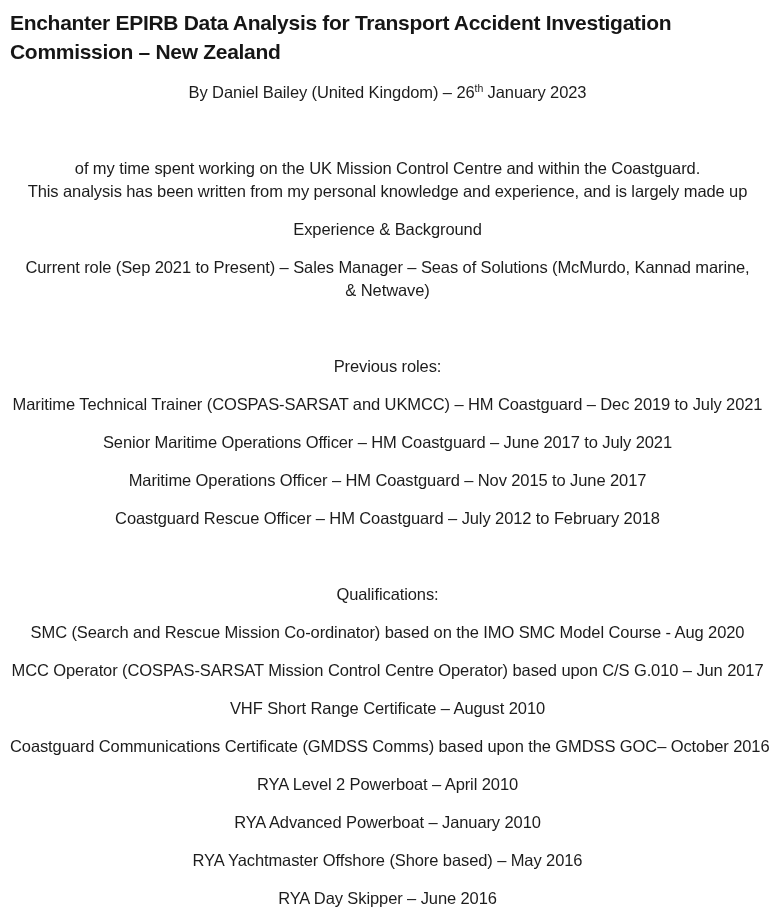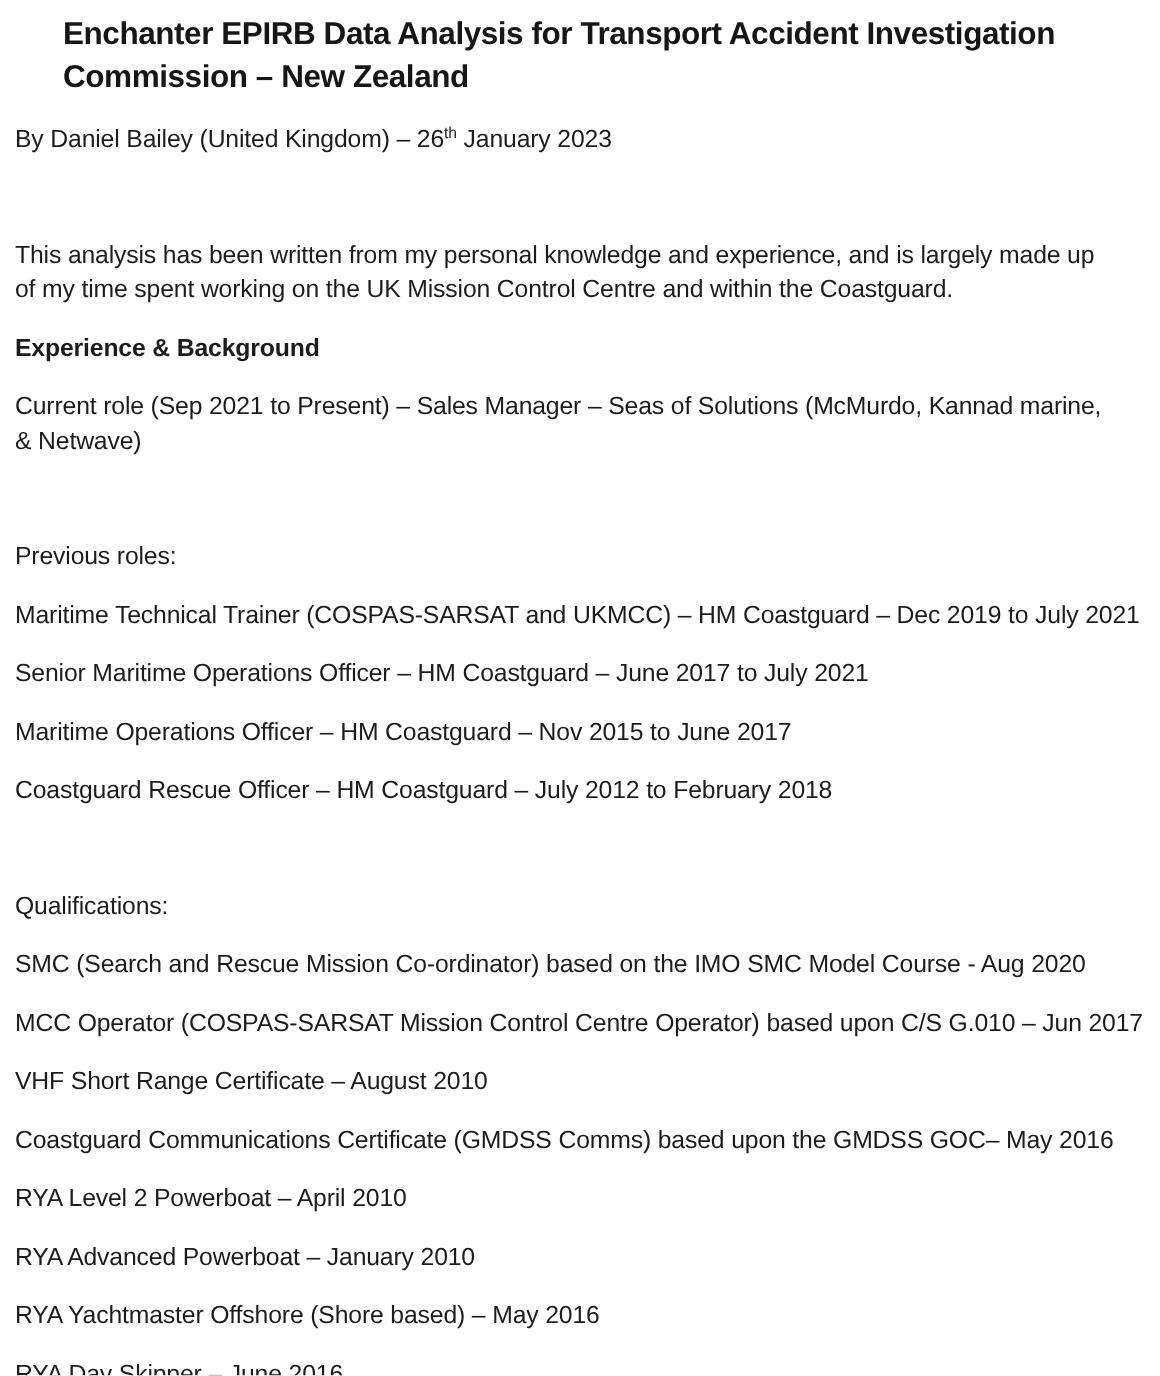--- a/index.html
+++ b/index.html
@@ -22,35 +22,35 @@
     margin: 0 0 15px 0;
     font-size: 21px;
     line-height: 29px;
     font-weight: bold;
     letter-spacing: -0.3px;
     color: #161616;
   }
   h1.doc-title .line {
     display: block;
     white-space: nowrap;
-    margin-left: 32px;
   }
   p.body-par {
-    margin: 16px 0 15px 0;
+    margin: 0 0 15px 0;
     font-size: 16.5px;
     line-height: 23px;
     letter-spacing: -0.1px;
     white-space: nowrap;
+    text-align: center;
   }
   p.body-par .line {
     display: block;
     white-space: nowrap;
   }
   p.bold {
-    font-weight: bold;
+    font-weight: normal;
   }
   sup.ord {
     font-size: 10.5px;
     line-height: 0;
     vertical-align: 6px;
   }
   .blank-line {
     height: 23px;
     margin: 0 0 15px 0;
   }
@@ -63,22 +63,22 @@
   <h1 class="doc-title">
     <span class="line">Enchanter EPIRB Data Analysis for Transport Accident Investigation</span>
     <span class="line">Commission – New Zealand</span>
   </h1>
 
   <p class="body-par"><span>By Daniel Bailey (United Kingdom) – 26</span><sup class="ord">th</sup><span> January 2023</span></p>
 
   <div class="blank-line"></div>
 
   <p class="body-par">
+    <span class="line">of my time spent working on the UK Mission Control Centre and within the Coastguard.</span>
     <span class="line">This analysis has been written from my personal knowledge and experience, and is largely made up</span>
-    <span class="line">of my time spent working on the UK Mission Control Centre and within the Coastguard.</span>
   </p>
 
   <p class="body-par bold">Experience &amp; Background</p>
 
   <p class="body-par">
     <span class="line">Current role (Sep 2021 to Present) – Sales Manager – Seas of Solutions (McMurdo, Kannad marine,</span>
     <span class="line">&amp; Netwave)</span>
   </p>
 
   <div class="blank-line"></div>
@@ -90,19 +90,19 @@
   <p class="body-par">Maritime Operations Officer – HM Coastguard – Nov 2015 to June 2017</p>
   <p class="body-par">Coastguard Rescue Officer – HM Coastguard – July 2012 to February 2018</p>
 
   <div class="blank-line"></div>
 
   <p class="body-par">Qualifications:</p>
 
   <p class="body-par">SMC (Search and Rescue Mission Co-ordinator) based on the IMO SMC Model Course - Aug 2020</p>
   <p class="body-par">MCC Operator (COSPAS-SARSAT Mission Control Centre Operator) based upon C/S G.010 – Jun 2017</p>
   <p class="body-par">VHF Short Range Certificate – August 2010</p>
-  <p class="body-par">Coastguard Communications Certificate (GMDSS Comms) based upon the GMDSS GOC– May 2016</p>
+  <p class="body-par">Coastguard Communications Certificate (GMDSS Comms) based upon the GMDSS GOC– October 2016</p>
   <p class="body-par">RYA Level 2 Powerboat – April 2010</p>
   <p class="body-par">RYA Advanced Powerboat – January 2010</p>
   <p class="body-par">RYA Yachtmaster Offshore (Shore based) – May 2016</p>
   <p class="body-par">RYA Day Skipper – June 2016</p>
 
 </div>
 
 </body></html>

